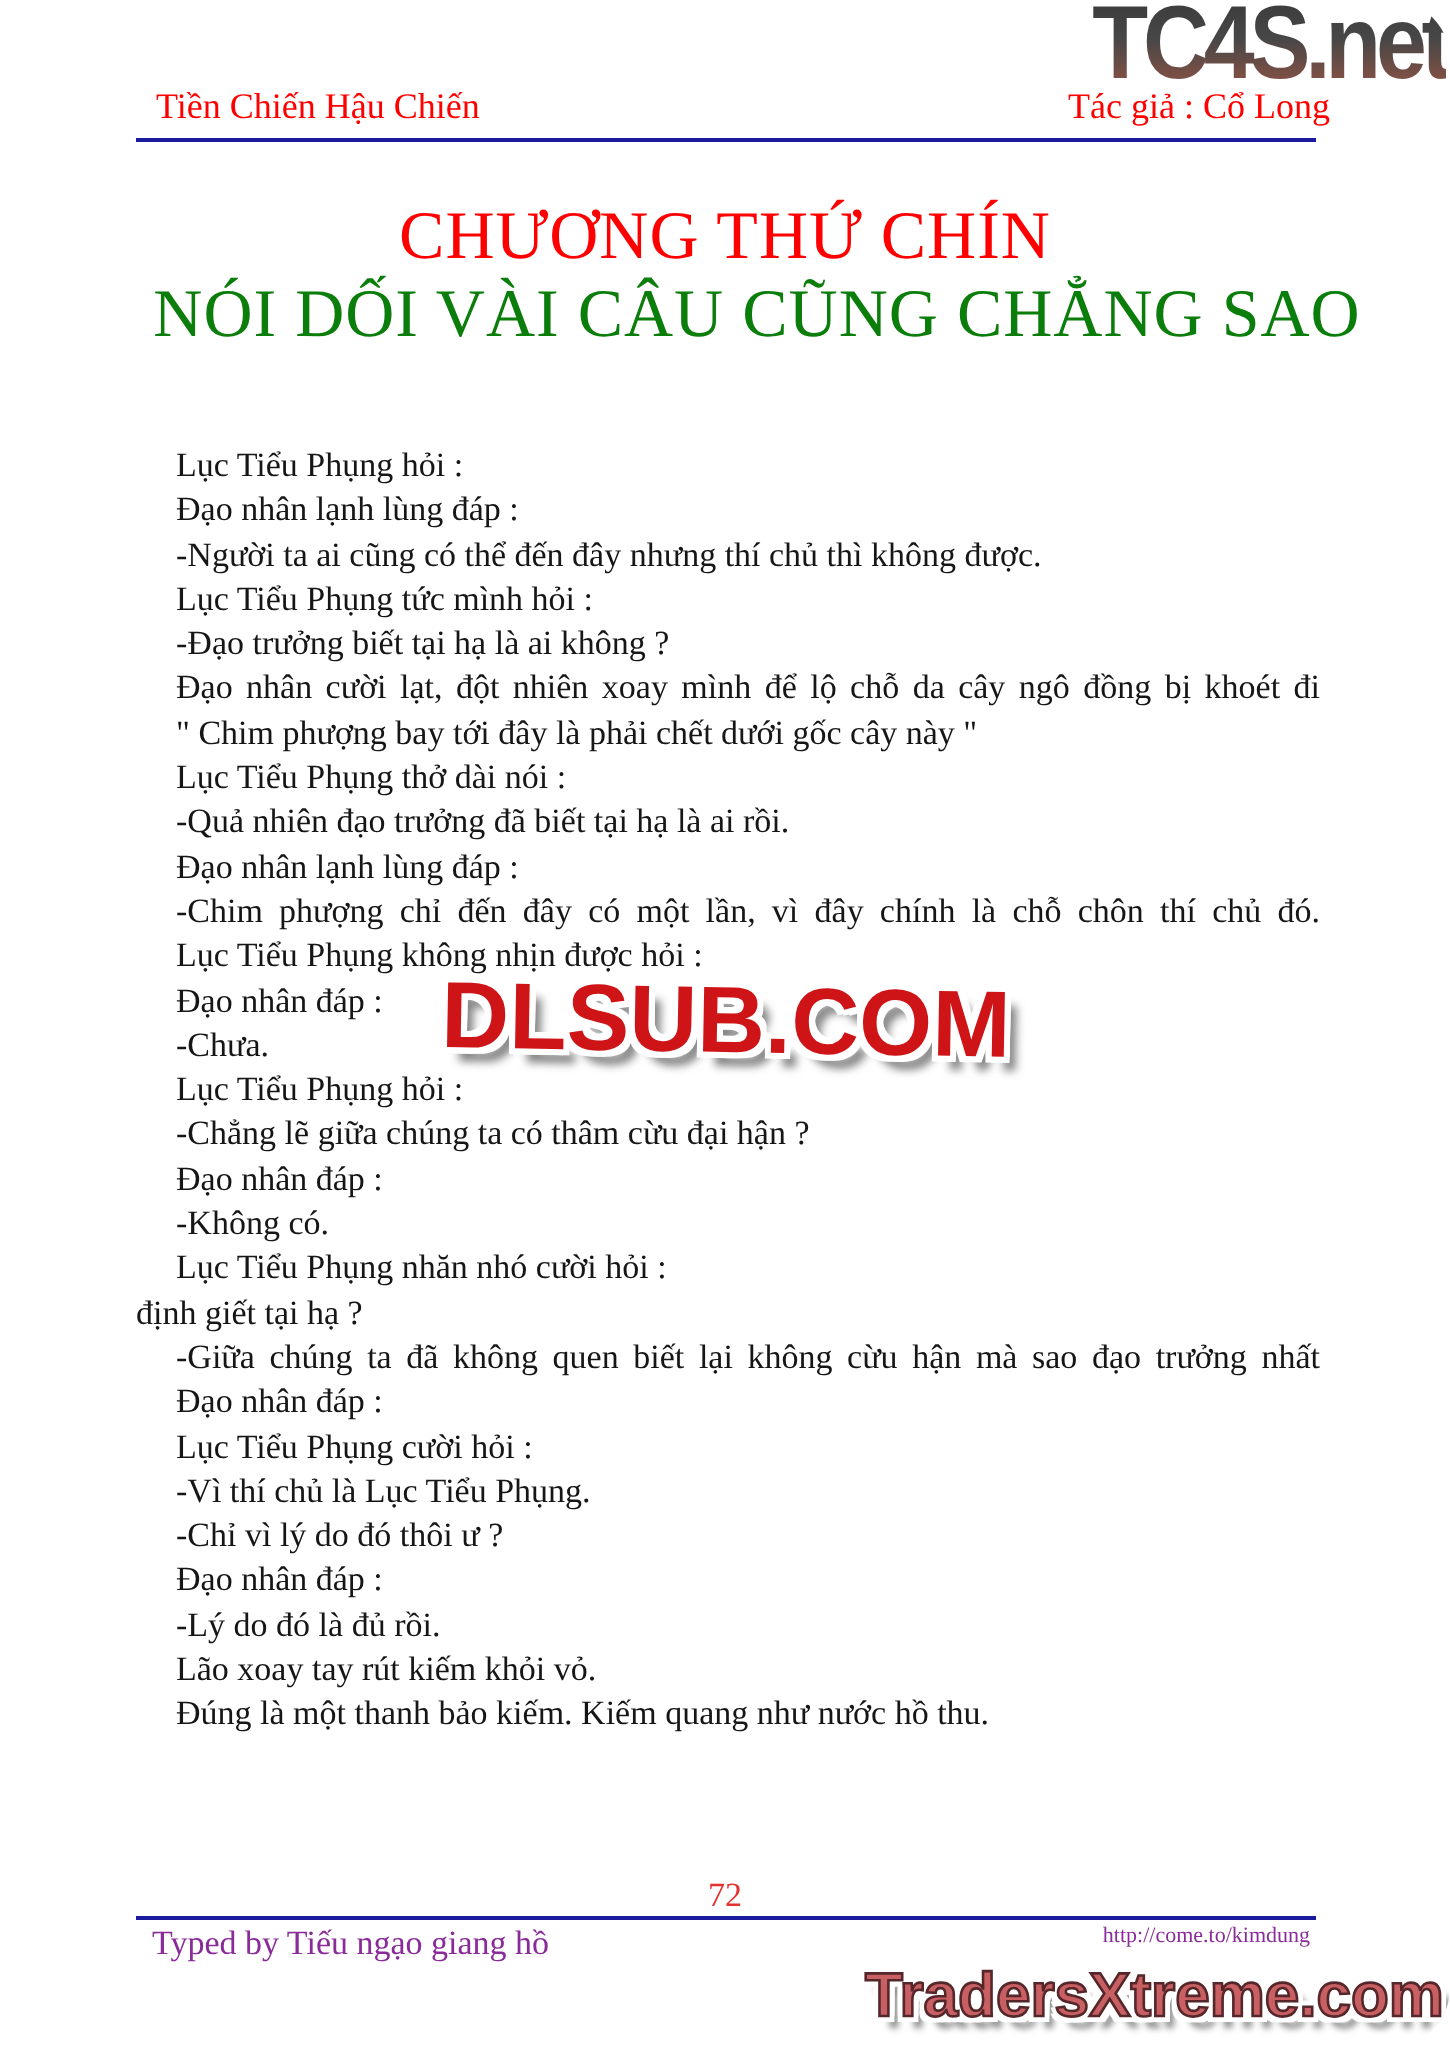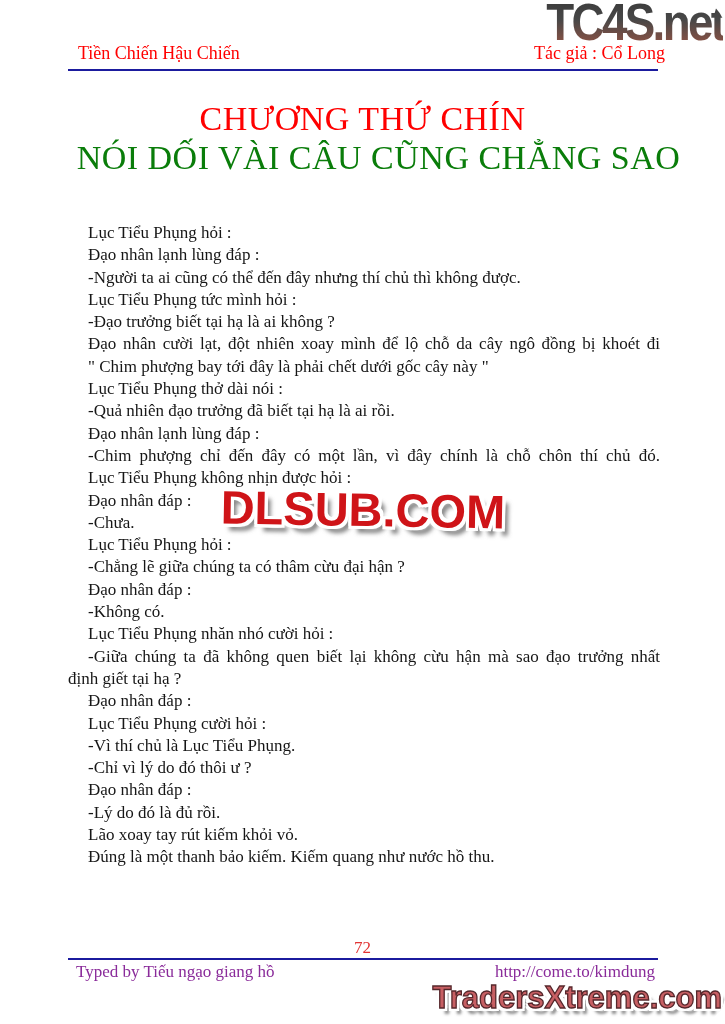--- a/index.html
+++ b/index.html
@@ -38,21 +38,21 @@
     color:var(--wm_red,#cf1418);z-index:5;
     text-shadow:
       -3px -3px 0 #fff, 3px -3px 0 #fff, -3px 3px 0 #fff, 3px 3px 0 #fff,
       -3px 0 0 #fff, 3px 0 0 #fff, 0 -3px 0 #fff, 0 3px 0 #fff,
       6px 7px 4px rgba(90,90,90,0.75);}
 
   
   .page-number{position:absolute;left:0;top:938px;width:725px;text-align:center;
     font-size:17px;color:var(--pgred,#e23333);}
   .footer-left{position:absolute;left:76px;top:962px;font-size:17px;color:var(--purple,#8a2b9a);}
-  .footer-right{position:absolute;right:70px;top:962px;font-size:17px;color:var(--purple,#8a2b9a);}
+  .footer-right{position:absolute;right:70px;top:962px;font-size:11px;color:var(--purple,#8a2b9a);}
   .tx-logo{position:absolute;right:3px;top:980px;
     font-family:"Liberation Sans", sans-serif;font-weight:bold;font-size:31px;letter-spacing:0px;
     color:var(--salmon,#c75f63);-webkit-text-stroke:1.3px #55272b;z-index:4;
     text-shadow:
       -3px -3px 0 #fff, 3px -3px 0 #fff, -3px 3px 0 #fff, 3px 3px 0 #fff,
       -3px 0 0 #fff, 3px 0 0 #fff, 0 -3px 0 #fff, 0 3px 0 #fff,
       5px 6px 3px rgba(110,110,110,0.8); margin-left: 45px;}
 </style>
 </head>
 <body>
@@ -80,22 +80,22 @@
     <div class="line">Đạo nhân lạnh lùng đáp :</div>
     <div class="line stretch">-Chim phượng chỉ đến đây có một lần, vì đây chính là chỗ chôn thí chủ đó.</div>
     <div class="line">Lục Tiểu Phụng không nhịn được hỏi :</div>
     <div class="line">Đạo nhân đáp :</div>
     <div class="line">-Chưa.</div>
     <div class="line">Lục Tiểu Phụng hỏi :</div>
     <div class="line">-Chẳng lẽ giữa chúng ta có thâm cừu đại hận ?</div>
     <div class="line">Đạo nhân đáp :</div>
     <div class="line">-Không có.</div>
     <div class="line">Lục Tiểu Phụng nhăn nhó cười hỏi :</div>
+    <div class="line cont">định giết tại hạ ?</div>
     <div class="line stretch">-Giữa chúng ta đã không quen biết lại không cừu hận mà sao đạo trưởng nhất</div>
-    <div class="line cont">định giết tại hạ ?</div>
     <div class="line">Đạo nhân đáp :</div>
     <div class="line">Lục Tiểu Phụng cười hỏi :</div>
     <div class="line">-Vì thí chủ là Lục Tiểu Phụng.</div>
     <div class="line">-Chỉ vì lý do đó thôi ư ?</div>
     <div class="line">Đạo nhân đáp :</div>
     <div class="line">-Lý do đó là đủ rồi.</div>
     <div class="line">Lão xoay tay rút kiếm khỏi vỏ.</div>
     <div class="line">Đúng là một thanh bảo kiếm. Kiếm quang như nước hồ thu.</div>
   </div>
 

